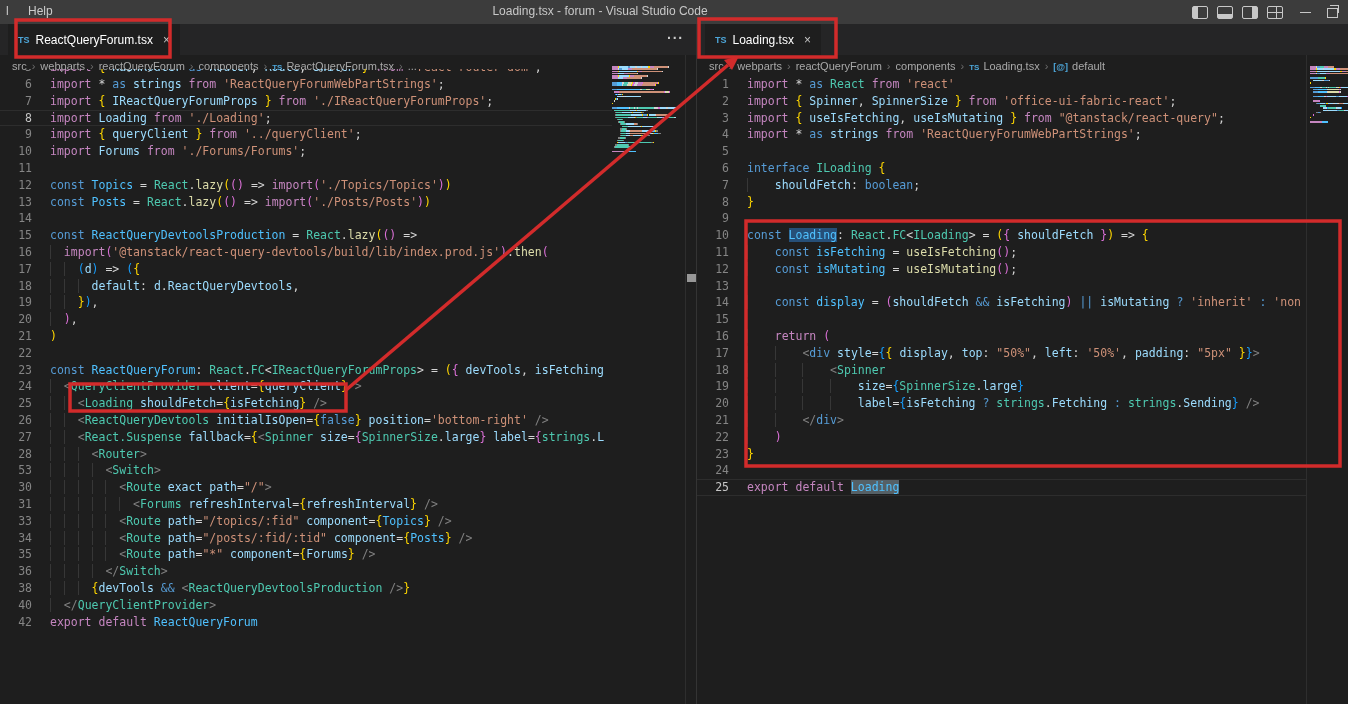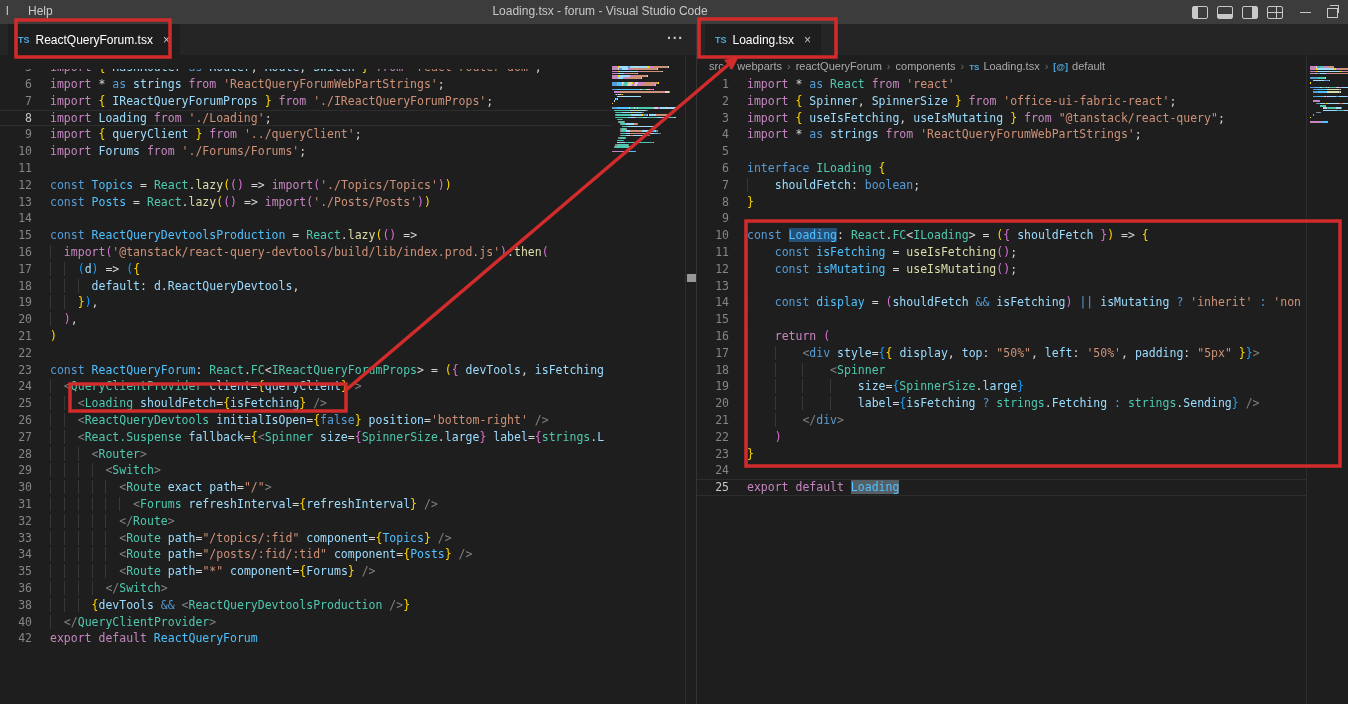--- a/index.html
+++ b/index.html
@@ -90,20 +90,21 @@
 
   <div class="group" id="group-L">
     <div class="tabsbar">
       <div class="tab">
         <span class="tsico">TS</span>
         <span>ReactQueryForum.tsx</span>
         <span class="tabclose">×</span>
       </div>
       <div class="more-actions">···</div>
     </div>
+    <div class="crumbs" id="crumbs-L"><span>src</span><span class="crumb-sep">›</span><span>webparts</span><span class="crumb-sep">›</span><span>reactQueryForum</span><span class="crumb-sep">›</span><span>components</span><span class="crumb-sep">›</span><span class="tsmini">TS</span><span>ReactQueryForum.tsx</span><span class="crumb-sep">›</span><span>...</span></div>
     <div class="sliver">
         <div id="sliver-L">
           <div class="line"><span class="ln">5</span><span style="color: rgb(197, 134, 192);">import </span><span style="color: rgb(255, 215, 0);">{ </span><span style="color: rgb(156, 220, 254);">HashRouter </span><span style="color: rgb(86, 156, 214);">as </span><span style="color: rgb(156, 220, 254);">Router</span><span style="color: rgb(212, 212, 212);">, </span><span style="color: rgb(156, 220, 254);">Route</span><span style="color: rgb(212, 212, 212);">, </span><span style="color: rgb(156, 220, 254);">Switch </span><span style="color: rgb(255, 215, 0);">} </span><span style="color: rgb(197, 134, 192);">from </span><span style="color: rgb(206, 145, 120);">'react-router-dom'</span><span style="color: rgb(212, 212, 212);">;</span></div>
         </div>
       </div>
     <div class="code" id="code-L">
         <div class="line"><span class="ln">6</span><span style="color: rgb(197, 134, 192);">import </span><span style="color: rgb(212, 212, 212);">* </span><span style="color: rgb(86, 156, 214);">as </span><span style="color: rgb(156, 220, 254);">strings </span><span style="color: rgb(197, 134, 192);">from </span><span style="color: rgb(206, 145, 120);">'ReactQueryForumWebPartStrings'</span><span style="color: rgb(212, 212, 212);">;</span></div>
         <div class="line"><span class="ln">7</span><span style="color: rgb(197, 134, 192);">import </span><span style="color: rgb(255, 215, 0);">{ </span><span style="color: rgb(156, 220, 254);">IReactQueryForumProps </span><span style="color: rgb(255, 215, 0);">} </span><span style="color: rgb(197, 134, 192);">from </span><span style="color: rgb(206, 145, 120);">'./IReactQueryForumProps'</span><span style="color: rgb(212, 212, 212);">;</span></div>
         <div class="line cur"><span class="ln lnc">8</span><span style="color: rgb(197, 134, 192);">import </span><span style="color: rgb(156, 220, 254);">Loading </span><span style="color: rgb(197, 134, 192);">from </span><span style="color: rgb(206, 145, 120);">'./Loading'</span><span style="color: rgb(212, 212, 212);">;</span></div>
         <div class="line"><span class="ln">9</span><span style="color: rgb(197, 134, 192);">import </span><span style="color: rgb(255, 215, 0);">{ </span><span style="color: rgb(156, 220, 254);">queryClient </span><span style="color: rgb(255, 215, 0);">} </span><span style="color: rgb(197, 134, 192);">from </span><span style="color: rgb(206, 145, 120);">'../queryClient'</span><span style="color: rgb(212, 212, 212);">;</span></div>
@@ -119,24 +120,23 @@
         <div class="line"><span class="ln">19</span><span class="ig ig2" style="color: rgb(212, 212, 212);">    </span><span style="color: rgb(255, 215, 0);">}</span><span style="color: rgb(23, 159, 255);">)</span><span style="color: rgb(212, 212, 212);">,</span></div>
         <div class="line"><span class="ln">20</span><span class="ig ig2" style="color: rgb(212, 212, 212);">  </span><span style="color: rgb(218, 112, 214);">)</span><span style="color: rgb(212, 212, 212);">,</span></div>
         <div class="line"><span class="ln">21</span><span style="color: rgb(255, 215, 0);">)</span></div>
         <div class="line"><span class="ln">22</span></div>
         <div class="line"><span class="ln">23</span><span style="color: rgb(86, 156, 214);">const </span><span style="color: rgb(79, 193, 255);">ReactQueryForum</span><span style="color: rgb(212, 212, 212);">: </span><span style="color: rgb(78, 201, 176);">React</span><span style="color: rgb(212, 212, 212);">.</span><span style="color: rgb(78, 201, 176);">FC</span><span style="color: rgb(212, 212, 212);">&lt;</span><span style="color: rgb(78, 201, 176);">IReactQueryForumProps</span><span style="color: rgb(212, 212, 212);">&gt; </span><span style="color: rgb(212, 212, 212);">= </span><span style="color: rgb(255, 215, 0);">(</span><span style="color: rgb(218, 112, 214);">{ </span><span style="color: rgb(156, 220, 254);">devTools</span><span style="color: rgb(212, 212, 212);">, </span><span style="color: rgb(156, 220, 254);">isFetching</span></div>
         <div class="line"><span class="ln">24</span><span class="ig ig2" style="color: rgb(212, 212, 212);">  </span><span style="color: rgb(128, 128, 128);">&lt;</span><span style="color: rgb(78, 201, 176);">QueryClientProvider </span><span style="color: rgb(156, 220, 254);">client</span><span style="color: rgb(212, 212, 212);">=</span><span style="color: rgb(255, 215, 0);">{</span><span style="color: rgb(156, 220, 254);">queryClient</span><span style="color: rgb(255, 215, 0);">}</span><span style="color: rgb(128, 128, 128);"> &gt;</span></div>
         <div class="line"><span class="ln">25</span><span class="ig ig2" style="color: rgb(212, 212, 212);">    </span><span style="color: rgb(128, 128, 128);">&lt;</span><span style="color: rgb(78, 201, 176);">Loading </span><span style="color: rgb(156, 220, 254);">shouldFetch</span><span style="color: rgb(212, 212, 212);">=</span><span style="color: rgb(255, 215, 0);">{</span><span style="color: rgb(156, 220, 254);">isFetching</span><span style="color: rgb(255, 215, 0);">}</span><span style="color: rgb(128, 128, 128);"> /&gt;</span></div>
         <div class="line"><span class="ln">26</span><span class="ig ig2" style="color: rgb(212, 212, 212);">    </span><span style="color: rgb(128, 128, 128);">&lt;</span><span style="color: rgb(78, 201, 176);">ReactQueryDevtools </span><span style="color: rgb(156, 220, 254);">initialIsOpen</span><span style="color: rgb(212, 212, 212);">=</span><span style="color: rgb(255, 215, 0);">{</span><span style="color: rgb(86, 156, 214);">false</span><span style="color: rgb(255, 215, 0);">}</span><span style="color: rgb(212, 212, 212);"> </span><span style="color: rgb(156, 220, 254);">position</span><span style="color: rgb(212, 212, 212);">=</span><span style="color: rgb(206, 145, 120);">'bottom-right'</span><span style="color: rgb(128, 128, 128);"> /&gt;</span></div>
         <div class="line"><span class="ln">27</span><span class="ig ig2" style="color: rgb(212, 212, 212);">    </span><span style="color: rgb(128, 128, 128);">&lt;</span><span style="color: rgb(78, 201, 176);">React.Suspense </span><span style="color: rgb(156, 220, 254);">fallback</span><span style="color: rgb(212, 212, 212);">=</span><span style="color: rgb(255, 215, 0);">{</span><span style="color: rgb(128, 128, 128);">&lt;</span><span style="color: rgb(78, 201, 176);">Spinner </span><span style="color: rgb(156, 220, 254);">size</span><span style="color: rgb(212, 212, 212);">=</span><span style="color: rgb(218, 112, 214);">{</span><span style="color: rgb(78, 201, 176);">SpinnerSize</span><span style="color: rgb(212, 212, 212);">.</span><span style="color: rgb(156, 220, 254);">large</span><span style="color: rgb(218, 112, 214);">} </span><span style="color: rgb(156, 220, 254);">label</span><span style="color: rgb(212, 212, 212);">=</span><span style="color: rgb(218, 112, 214);">{</span><span style="color: rgb(78, 201, 176);">strings</span><span style="color: rgb(212, 212, 212);">.</span><span style="color: rgb(156, 220, 254);">L</span></div>
         <div class="line"><span class="ln">28</span><span class="ig ig2" style="color: rgb(212, 212, 212);">      </span><span style="color: rgb(128, 128, 128);">&lt;</span><span style="color: rgb(78, 201, 176);">Router</span><span style="color: rgb(128, 128, 128);">&gt;</span></div>
-        <div class="line"><span class="ln">29</span><span class="ig ig2" style="color: rgb(212, 212, 212);">        </span><span style="color: rgb(128, 128, 128);">&lt;</span><span style="color: rgb(78, 201, 176);">Switch</span><span style="color: rgb(128, 128, 128);">&gt;</span></div>
+        <div class="line"><span class="ln">53</span><span class="ig ig2" style="color: rgb(212, 212, 212);">        </span><span style="color: rgb(128, 128, 128);">&lt;</span><span style="color: rgb(78, 201, 176);">Switch</span><span style="color: rgb(128, 128, 128);">&gt;</span></div>
         <div class="line"><span class="ln">30</span><span class="ig ig2" style="color: rgb(212, 212, 212);">          </span><span style="color: rgb(128, 128, 128);">&lt;</span><span style="color: rgb(78, 201, 176);">Route </span><span style="color: rgb(156, 220, 254);">exact </span><span style="color: rgb(156, 220, 254);">path</span><span style="color: rgb(212, 212, 212);">=</span><span style="color: rgb(206, 145, 120);">"/"</span><span style="color: rgb(128, 128, 128);">&gt;</span></div>
         <div class="line"><span class="ln">31</span><span class="ig ig2" style="color: rgb(212, 212, 212);">            </span><span style="color: rgb(128, 128, 128);">&lt;</span><span style="color: rgb(78, 201, 176);">Forums </span><span style="color: rgb(156, 220, 254);">refreshInterval</span><span style="color: rgb(212, 212, 212);">=</span><span style="color: rgb(255, 215, 0);">{</span><span style="color: rgb(156, 220, 254);">refreshInterval</span><span style="color: rgb(255, 215, 0);">}</span><span style="color: rgb(128, 128, 128);"> /&gt;</span></div>
-        <div class="line"><span class="ln">32</span><span class="ig ig2" style="color: rgb(212, 212, 212);">          </span><span style="color: rgb(128, 128, 128);">&lt;/</span><span style="color: rgb(78, 201, 176);">Route</span><span style="color: rgb(128, 128, 128);">&gt;</span></div>
         <div class="line"><span class="ln">33</span><span class="ig ig2" style="color: rgb(212, 212, 212);">          </span><span style="color: rgb(128, 128, 128);">&lt;</span><span style="color: rgb(78, 201, 176);">Route </span><span style="color: rgb(156, 220, 254);">path</span><span style="color: rgb(212, 212, 212);">=</span><span style="color: rgb(206, 145, 120);">"/topics/:fid" </span><span style="color: rgb(156, 220, 254);">component</span><span style="color: rgb(212, 212, 212);">=</span><span style="color: rgb(255, 215, 0);">{</span><span style="color: rgb(79, 193, 255);">Topics</span><span style="color: rgb(255, 215, 0);">}</span><span style="color: rgb(128, 128, 128);"> /&gt;</span></div>
         <div class="line"><span class="ln">34</span><span class="ig ig2" style="color: rgb(212, 212, 212);">          </span><span style="color: rgb(128, 128, 128);">&lt;</span><span style="color: rgb(78, 201, 176);">Route </span><span style="color: rgb(156, 220, 254);">path</span><span style="color: rgb(212, 212, 212);">=</span><span style="color: rgb(206, 145, 120);">"/posts/:fid/:tid" </span><span style="color: rgb(156, 220, 254);">component</span><span style="color: rgb(212, 212, 212);">=</span><span style="color: rgb(255, 215, 0);">{</span><span style="color: rgb(79, 193, 255);">Posts</span><span style="color: rgb(255, 215, 0);">}</span><span style="color: rgb(128, 128, 128);"> /&gt;</span></div>
         <div class="line"><span class="ln">35</span><span class="ig ig2" style="color: rgb(212, 212, 212);">          </span><span style="color: rgb(128, 128, 128);">&lt;</span><span style="color: rgb(78, 201, 176);">Route </span><span style="color: rgb(156, 220, 254);">path</span><span style="color: rgb(212, 212, 212);">=</span><span style="color: rgb(206, 145, 120);">"*" </span><span style="color: rgb(156, 220, 254);">component</span><span style="color: rgb(212, 212, 212);">=</span><span style="color: rgb(255, 215, 0);">{</span><span style="color: rgb(156, 220, 254);">Forums</span><span style="color: rgb(255, 215, 0);">}</span><span style="color: rgb(128, 128, 128);"> /&gt;</span></div>
         <div class="line"><span class="ln">36</span><span class="ig ig2" style="color: rgb(212, 212, 212);">        </span><span style="color: rgb(128, 128, 128);">&lt;/</span><span style="color: rgb(78, 201, 176);">Switch</span><span style="color: rgb(128, 128, 128);">&gt;</span></div>
         <div class="line"><span class="ln">38</span><span class="ig ig2" style="color: rgb(212, 212, 212);">      </span><span style="color: rgb(255, 215, 0);">{</span><span style="color: rgb(156, 220, 254);">devTools </span><span style="color: rgb(86, 156, 214);">&amp;&amp; </span><span style="color: rgb(128, 128, 128);">&lt;</span><span style="color: rgb(78, 201, 176);">ReactQueryDevtoolsProduction </span><span style="color: rgb(128, 128, 128);">/&gt;</span><span style="color: rgb(255, 215, 0);">}</span></div>
         <div class="line"><span class="ln">40</span><span class="ig ig2" style="color: rgb(212, 212, 212);">  </span><span style="color: rgb(128, 128, 128);">&lt;/</span><span style="color: rgb(78, 201, 176);">QueryClientProvider</span><span style="color: rgb(128, 128, 128);">&gt;</span></div>
         <div class="line"><span class="ln">42</span><span style="color: rgb(197, 134, 192);">export </span><span style="color: rgb(197, 134, 192);">default </span><span style="color: rgb(79, 193, 255);">ReactQueryForum</span></div>
       </div>
     <div class="minimap" id="mm-L">
         <div class="mmrow"><span class="mmtok" style="width: 5.6px; background: rgb(197, 134, 192);"></span><span class="mmtok" style="width: 1.6px; background: rgb(255, 215, 0);"></span><span class="mmtok" style="width: 8.8px; background: rgb(156, 220, 254);"></span><span class="mmtok" style="width: 2.4px; background: rgb(86, 156, 214);"></span><span class="mmtok" style="width: 4.8px; background: rgb(156, 220, 254);"></span><span class="mmtok" style="width: 1.6px; background: rgb(212, 212, 212);"></span><span class="mmtok" style="width: 4px; background: rgb(156, 220, 254);"></span><span class="mmtok" style="width: 1.6px; background: rgb(212, 212, 212);"></span><span class="mmtok" style="width: 5.6px; background: rgb(156, 220, 254);"></span><span class="mmtok" style="width: 1.6px; background: rgb(255, 215, 0);"></span><span class="mmtok" style="width: 4px; background: rgb(197, 134, 192);"></span><span class="mmtok" style="width: 14.4px; background: rgb(206, 145, 120);"></span><span class="mmtok" style="width: 0.8px; background: rgb(212, 212, 212);"></span></div>

